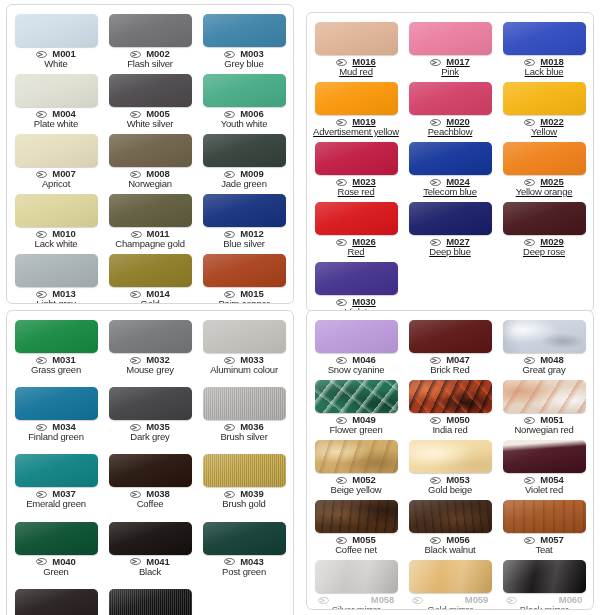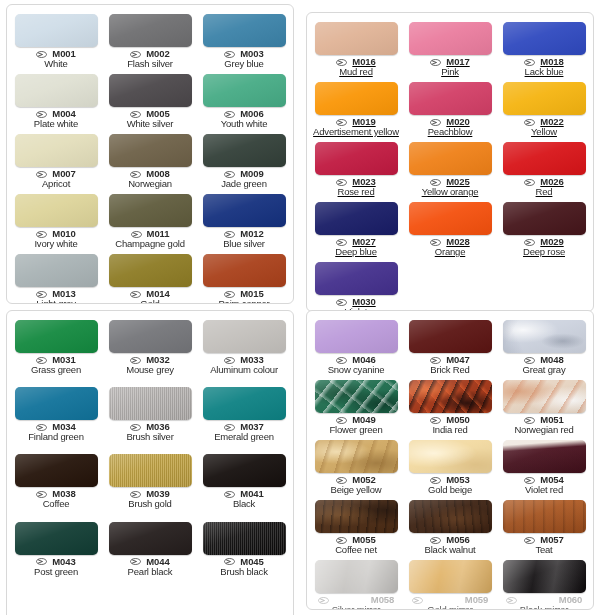--- a/index.html
+++ b/index.html
@@ -231,21 +231,21 @@
           <div class="swatch" style="background-color: rgb(221, 212, 154);">
             <div class="sheen"></div>
           </div>
           <div class="caption">
             <div class="code-line">
               <svg class="arrow-icon" viewBox="0 0 22 14">
                 <use href="#arrow-oval"></use>
               </svg>
               <span class="code-text">M010</span>
             </div>
-            <div class="name-text">Ivory white</div>
+            <div class="name-text">Lack white</div>
           </div>
         </div>
         <div class="cell">
           <div class="swatch" style="background-color: rgb(95, 91, 60);">
             <div class="sheen"></div>
           </div>
           <div class="caption">
             <div class="code-line">
               <svg class="arrow-icon" viewBox="0 0 22 14">
                 <use href="#arrow-oval"></use>
@@ -407,20 +407,34 @@
             <div class="code-line">
               <svg class="arrow-icon" viewBox="0 0 22 14">
                 <use href="#arrow-oval"></use>
               </svg>
               <span class="code-text">M023</span>
             </div>
             <div class="name-text">Rose red</div>
           </div>
         </div>
         <div class="cell">
+          <div class="swatch" style="background-color: rgb(18, 52, 154);">
+            <div class="sheen"></div>
+          </div>
+          <div class="caption">
+            <div class="code-line">
+              <svg class="arrow-icon" viewBox="0 0 22 14">
+                <use href="#arrow-oval"></use>
+              </svg>
+              <span class="code-text">M024</span>
+            </div>
+            <div class="name-text">Telecom blue</div>
+          </div>
+        </div>
+        <div class="cell">
           <div class="swatch" style="background-color: rgb(239, 128, 23);">
             <div class="sheen"></div>
           </div>
           <div class="caption">
             <div class="code-line">
               <svg class="arrow-icon" viewBox="0 0 22 14">
                 <use href="#arrow-oval"></use>
               </svg>
               <span class="code-text">M025</span>
             </div>
@@ -446,34 +460,20 @@
             <div class="sheen"></div>
           </div>
           <div class="caption">
             <div class="code-line">
               <svg class="arrow-icon" viewBox="0 0 22 14">
                 <use href="#arrow-oval"></use>
               </svg>
               <span class="code-text">M027</span>
             </div>
             <div class="name-text">Deep blue</div>
-          </div>
-        </div>
-        <div class="cell">
-          <div class="swatch" style="background-color: rgb(244, 80, 13);">
-            <div class="sheen"></div>
-          </div>
-          <div class="caption">
-            <div class="code-line">
-              <svg class="arrow-icon" viewBox="0 0 22 14">
-                <use href="#arrow-oval"></use>
-              </svg>
-              <span class="code-text">M028</span>
-            </div>
-            <div class="name-text">Orange</div>
           </div>
         </div>
         <div class="cell">
           <div class="swatch" style="background-color: rgb(69, 21, 26);">
             <div class="sheen"></div>
           </div>
           <div class="caption">
             <div class="code-line">
               <svg class="arrow-icon" viewBox="0 0 22 14">
                 <use href="#arrow-oval"></use>
@@ -551,20 +551,34 @@
             <div class="code-line">
               <svg class="arrow-icon" viewBox="0 0 22 14">
                 <use href="#arrow-oval"></use>
               </svg>
               <span class="code-text">M034</span>
             </div>
             <div class="name-text">Finland green</div>
           </div>
         </div>
         <div class="cell">
+          <div class="swatch" style="background-color: rgb(64, 63, 67);">
+            <div class="sheen"></div>
+          </div>
+          <div class="caption">
+            <div class="code-line">
+              <svg class="arrow-icon" viewBox="0 0 22 14">
+                <use href="#arrow-oval"></use>
+              </svg>
+              <span class="code-text">M035</span>
+            </div>
+            <div class="name-text">Dark grey</div>
+          </div>
+        </div>
+        <div class="cell">
           <div class="swatch" style="background-color: rgb(181, 178, 176); background-image: repeating-linear-gradient(90deg, rgba(255, 255, 255, 0.16) 0px, rgba(255, 255, 255, 0.16) 1px, rgba(0, 0, 0, 0.1) 1px, rgba(0, 0, 0, 0.1) 2px);">
             <div class="sheen"></div>
           </div>
           <div class="caption">
             <div class="code-line">
               <svg class="arrow-icon" viewBox="0 0 22 14">
                 <use href="#arrow-oval"></use>
               </svg>
               <span class="code-text">M036</span>
             </div>
@@ -604,20 +618,34 @@
             <div class="sheen"></div>
           </div>
           <div class="caption">
             <div class="code-line">
               <svg class="arrow-icon" viewBox="0 0 22 14">
                 <use href="#arrow-oval"></use>
               </svg>
               <span class="code-text">M039</span>
             </div>
             <div class="name-text">Brush gold</div>
+          </div>
+        </div>
+        <div class="cell">
+          <div class="swatch" style="background-color: rgb(8, 78, 46);">
+            <div class="sheen"></div>
+          </div>
+          <div class="caption">
+            <div class="code-line">
+              <svg class="arrow-icon" viewBox="0 0 22 14">
+                <use href="#arrow-oval"></use>
+              </svg>
+              <span class="code-text">M040</span>
+            </div>
+            <div class="name-text">Green</div>
           </div>
         </div>
         <div class="cell">
           <div class="swatch" style="background-color: rgb(21, 15, 13);">
             <div class="sheen"></div>
           </div>
           <div class="caption">
             <div class="code-line">
               <svg class="arrow-icon" viewBox="0 0 22 14">
                 <use href="#arrow-oval"></use>

